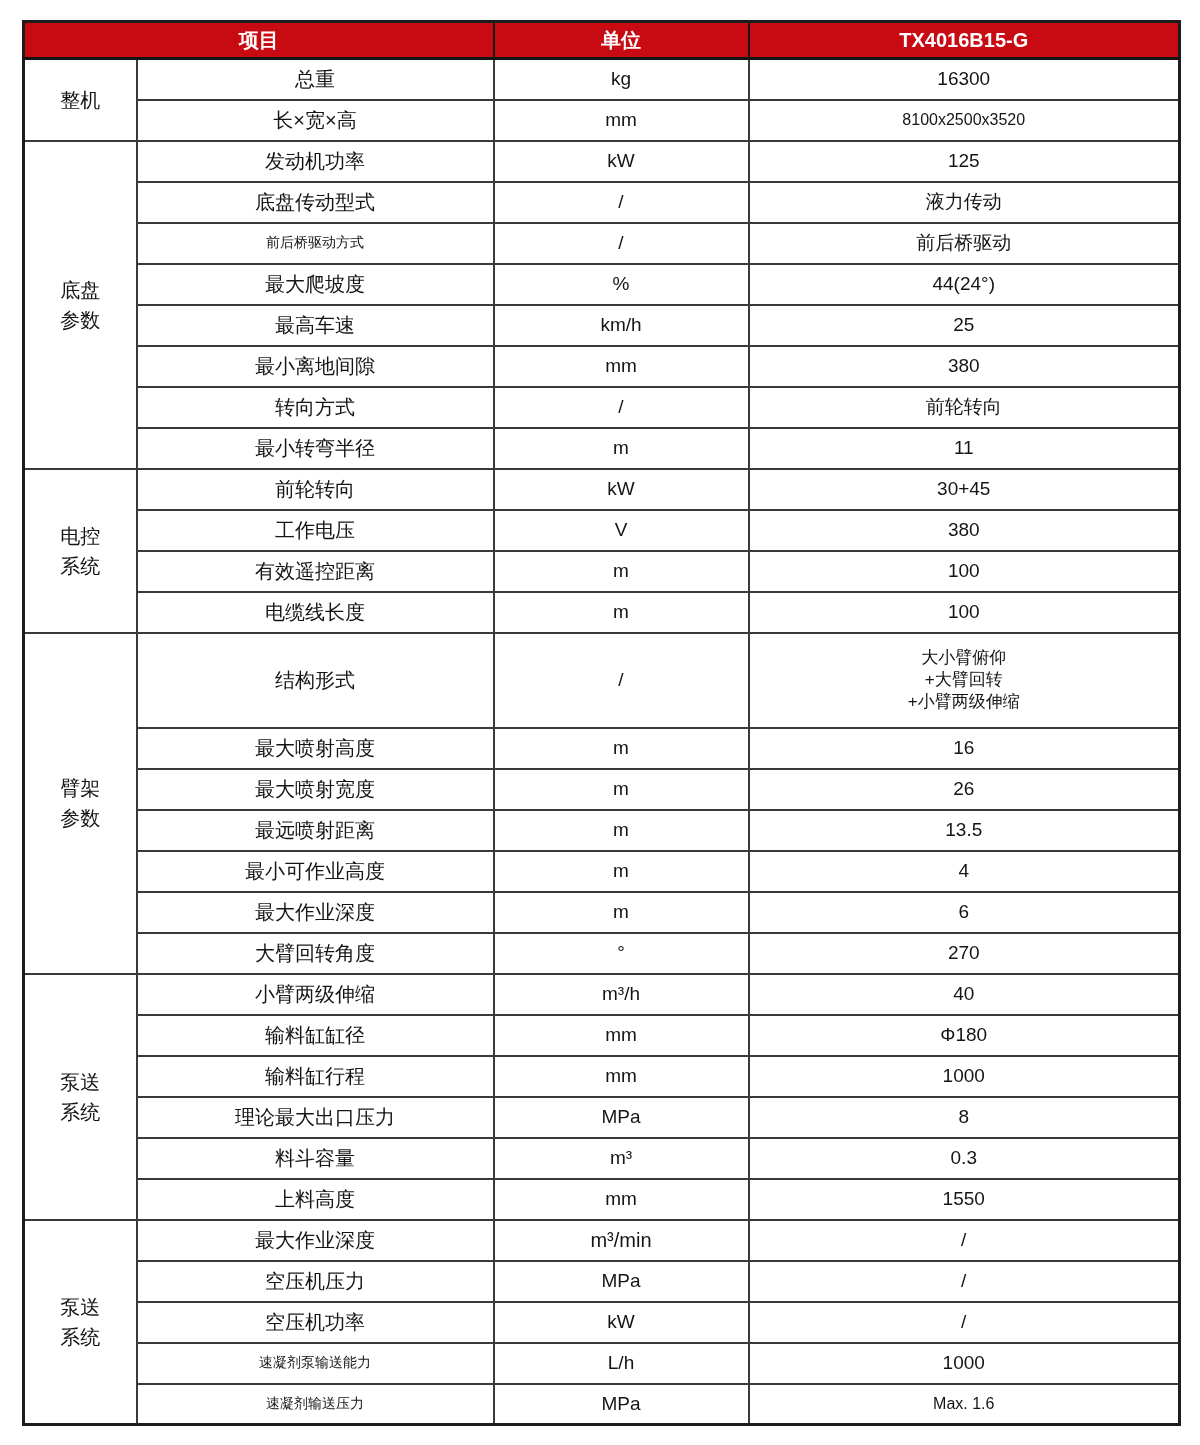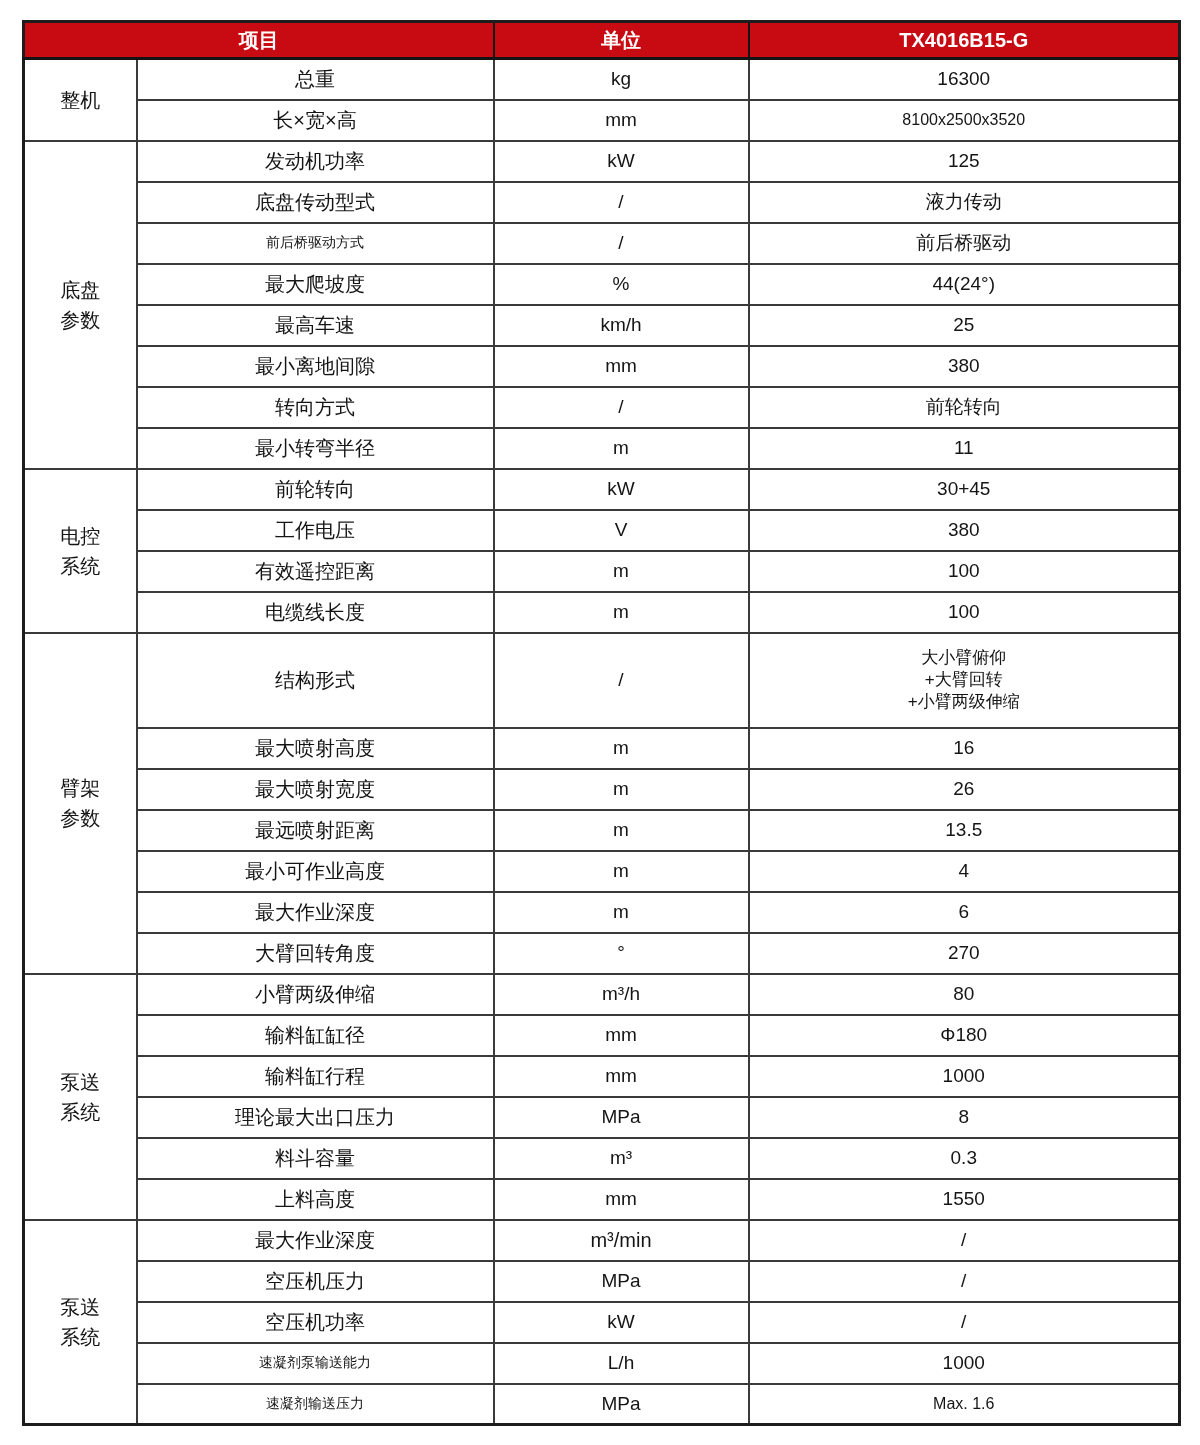--- a/index.html
+++ b/index.html
@@ -201,21 +201,21 @@
           <td class="name">大臂回转角度</td>
           <td class="unit">°</td>
           <td class="value">270</td>
         </tr>
         <tr class="row">
           <td class="group" rowspan="6">
             <div class="glabel">泵送系统</div>
           </td>
           <td class="name">小臂两级伸缩</td>
           <td class="unit">m³/h</td>
-          <td class="value">80</td>
+          <td class="value">40</td>
         </tr>
         <tr class="row">
           <td class="name">输料缸缸径</td>
           <td class="unit">mm</td>
           <td class="value">Φ180</td>
         </tr>
         <tr class="row">
           <td class="name">输料缸行程</td>
           <td class="unit">mm</td>
           <td class="value">1000</td>

